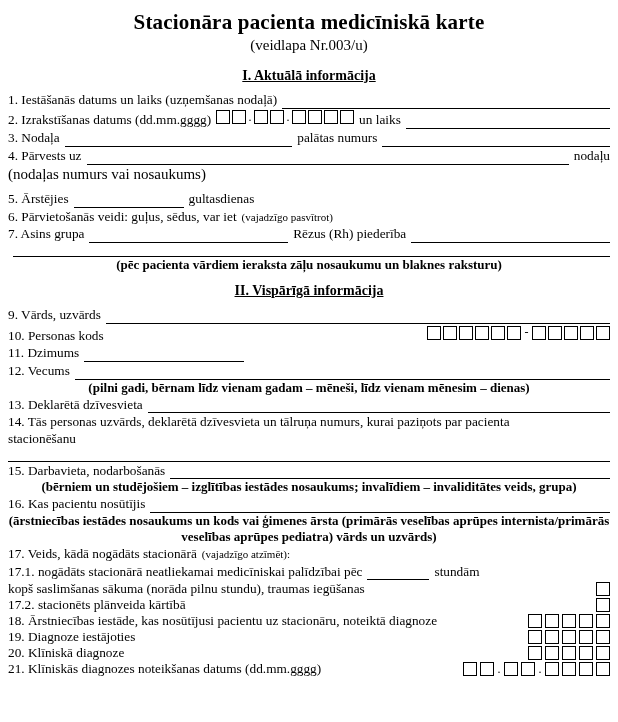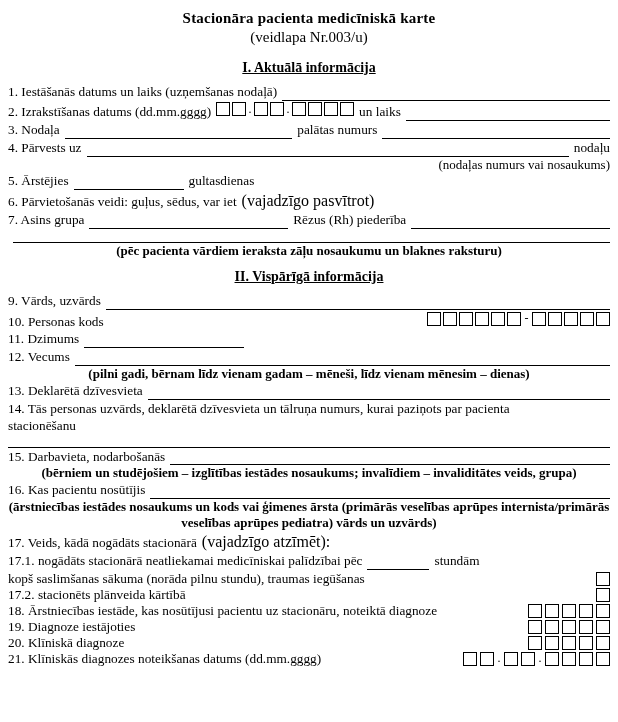--- a/index.html
+++ b/index.html
@@ -18,21 +18,21 @@
   .page {
     position: relative;
     width: 618px;
     height: 722px;
     padding: 0;
     box-sizing: border-box;
   }
   .doc-title {
     text-align: center;
     font-weight: bold;
-    font-size: 15px;
+    font-size: 21px;
     margin: 10px 0 0 0;
     letter-spacing: 0.2px;
   }
   .doc-subtitle {
     text-align: center;
     font-size: 15px;
     margin: 2px 0 0 0;
   }
   .section-head {
     text-align: center;
@@ -52,21 +52,21 @@
     align-items: baseline;
     width: 100%;
     line-height: 1.26;
     margin-bottom: 1px;
     white-space: nowrap;
   }
   .lbl {
     flex: 0 0 auto;
   }
   .small {
-    font-size: 16px;
+    font-size: 11px;
   }
   .line {
     flex: 1 1 auto;
     border-bottom: 1px solid #000;
     min-width: 14px;
     align-self: flex-end;
     height: 0.92em;
   }
   .line.fixed-sm { flex: 0 0 62px; }
   .line.fixed-md { flex: 0 0 110px; }
@@ -74,23 +74,23 @@
   .gap { flex: 0 0 5px; }
   .centered-note {
     text-align: center;
     font-size: 13px;
     width: 100%;
     margin: 0 0 1px 0;
     line-height: 1.15;
     font-weight: bold;
   }
   .note-indent {
-    text-align: right;
-    font-size: 13px;
-    margin: 0 0 1px 0;
+    text-align: left;
+    font-size: 15px;
+    margin: 0 0 8px 0;
     line-height: 1.15;
   }
   
   .boxes {
     display: inline-flex;
     align-items: center;
     gap: 2px;
     vertical-align: middle;
   }
   .bx {

